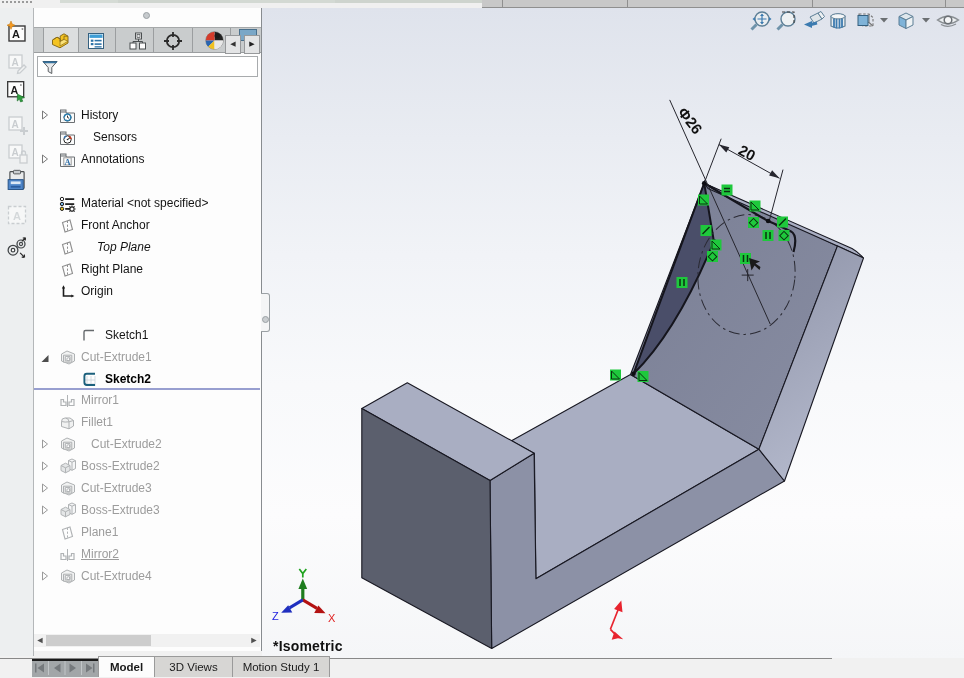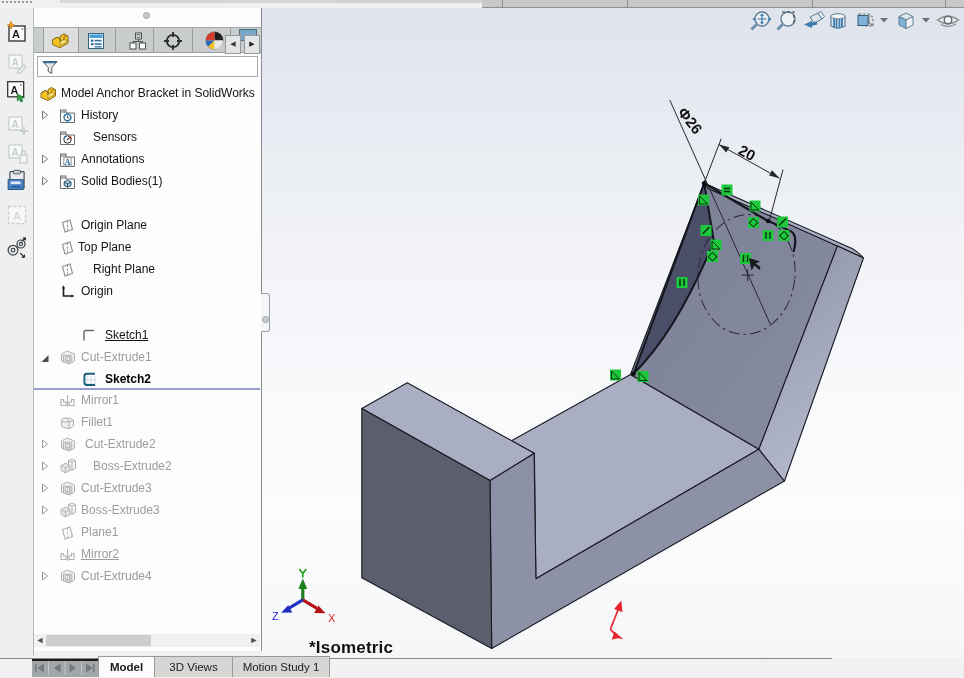--- a/index.html
+++ b/index.html
@@ -26,21 +26,21 @@
 .grey{color:#9c9c9c;}
 .arr{position:absolute;width:10px;height:10px;}
 #rollback{position:absolute;left:0px;top:380px;width:226px;height:2px;background:#989fd0;}
 
 #hsb{position:absolute;left:0px;top:626px;width:226px;height:13px;background:#f1f1f1;}
 #hsb .th{position:absolute;left:12px;top:1px;width:105px;height:11px;background:#cdcdcd;}
 #hsb .ab{position:absolute;top:0;width:12px;height:13px;color:#505050;font-size:9px;line-height:13px;text-align:center;background:#f1f1f1;}
 
 #vp{left:262px;top:8px;width:702px;height:650px;
  background:linear-gradient(180deg,#dfe3ec 0%,#e9ecf2 20%,#f1f3f7 38%,#f8f9fb 58%,#fcfcfd 78%,#f5f6f8 100%);}
-#iso{position:absolute;left:11px;top:630px;font-size:17px;font-weight:bold;color:#111;letter-spacing:0.2px;margin-left:36px;}
+#iso{position:absolute;left:11px;top:630px;font-size:14px;font-weight:bold;color:#111;letter-spacing:0.2px;}
 
 #bbar{left:0;top:658px;width:832px;height:20px;background:#f1f1f1;border-top:1px solid #888;}
 .btab{position:absolute;top:-3px;height:21px;font-size:11.5px;color:#1a1a1a;text-align:center;background:#d7d6d4;border:1px solid #9a9a9a;border-bottom:none;box-sizing:border-box;line-height:20px;}
 .btab.act{background:#fcfcfc;font-weight:bold;}
 </style>
 </head>
 <body>
 <div id="root">
   <div id="topstrip" class="abs">
     <div class="rseg" style="left:482px;width:482px;"></div>
@@ -163,25 +163,20 @@
     </div>
     <div id="scrl" style="left:191px;">◀</div>
     <div id="scrl2" style="position:absolute;left:210px;top:27px;height:17px;width:14px;background:#e3e4e5;border:1px solid #97999b;color:#222;font-size:7px;text-align:center;line-height:16px;">▶</div>
     <div id="filterbox">
       <svg style="position:absolute;left:3px;top:1px;" width="18" height="18" viewBox="0 0 18 18">
           <path d="M2 3.5 L16 3.5 L10.8 9.5 L10.8 15.5 L7.2 13.5 L7.2 9.5 Z" fill="#e8eaec" stroke="#5a5e61"></path>
           <path d="M2 3.5 L16 3.5 L15 4.9 L3 4.9 Z" fill="#3c82b4" stroke="#2a5a7e" stroke-width="0.6"></path>
         </svg>
     </div>
     <div id="tree">
-      <div class="trow" style="top:3px;left:5px;"><svg width="18" height="18" viewBox="0 0 18 18">
-            <path d="M2 8 L6 5.5 L9 7 L9 4.5 L12.5 2.5 L16.5 4.8 L16.5 11 L9 15.5 L2 12.5 Z" fill="#f4c321" stroke="#8a6d1a" stroke-width="1"></path>
-            <path d="M2 8 L6 5.5 L9 7 L9 9.5 L12.5 7.5 L12.5 4.8 L16.5 4.8" fill="none" stroke="#8a6d1a" stroke-width="0.8"></path>
-            <path d="M9 7 L9 9.5 L12.5 7.5 L16.5 9.2 L9 13.5 Z" fill="#fbe27a" stroke="#8a6d1a" stroke-width="0.6"></path>
-          </svg><span style="margin-left:4px;">Model Anchor Bracket in SolidWorks</span></div>
       <div class="trow" style="top:25px;left:6px;"><svg class="arr" style="left:0;top:6px;" width="10" height="10" viewBox="0 0 10 10">
             <path d="M2.5 1 L7.5 5 L2.5 9 Z" fill="none" stroke="#7a7a7a"></path>
           </svg><span style="margin-left:19px;"><svg width="17" height="16" viewBox="0 0 17 16">
               <path d="M1.5 3.5 h5 l1 1.5 h8 v9.5 h-14 z" fill="#fafbfb" stroke="#6b6f72"></path>
               <rect x="1.5" y="2" width="5.5" height="2" fill="#e8eaea" stroke="#6b6f72"></rect>
               <circle cx="8.5" cy="9.5" r="3.6" fill="#fff" stroke="#284e64"></circle>
               <path d="M5.2 9.5 a3.3 3.3 0 1 1 1.2 2.4" fill="none" stroke="#2d7fae" stroke-width="1.4"></path>
               <path d="M4.6 12.6 L5.1 10.9 L6.8 11.6 Z" fill="#2d7fae"></path>
               <path d="M8.5 9.5 L8.5 7.6 M8.5 9.5 L10 10.2" stroke="#222" stroke-width="0.9"></path>
             </svg><span style="margin-left:5px;">History</span></span></div>
@@ -195,48 +190,52 @@
             <circle cx="8.5" cy="9.5" r="0.8" fill="#222"></circle>
           </svg><span style="margin-left:17px;">Sensors</span></div>
       <div class="trow" style="top:69px;left:6px;"><svg class="arr" style="left:0;top:6px;" width="10" height="10" viewBox="0 0 10 10">
             <path d="M2.5 1 L7.5 5 L2.5 9 Z" fill="none" stroke="#7a7a7a"></path>
           </svg><span style="margin-left:19px;"><svg width="17" height="16" viewBox="0 0 17 16">
               <path d="M1.5 3.5 h5 l1 1.5 h8 v9.5 h-14 z" fill="#fafbfb" stroke="#6b6f72"></path>
               <rect x="1.5" y="2" width="5.5" height="2" fill="#e8eaea" stroke="#6b6f72"></rect>
               <rect x="4.8" y="5.8" width="7.4" height="7.2" fill="#fdfdfd" stroke="#9a9a9a"></rect>
               <text x="8.5" y="12.6" font-size="8.5" font-weight="bold" fill="#2e6da4" text-anchor="middle" font-family="Liberation Serif,serif">A</text>
             </svg><span style="margin-left:5px;">Annotations</span></span></div>
-      <div class="trow" style="top:91px;left:6px;"><svg class="arr" style="left:0;top:6px;" width="10" height="10" viewBox="0 0 10 10">
-            <path d="M2.5 1 L7.5 5 L2.5 9 Z" fill="none" stroke="#7a7a7a"></path>
-          </svg><span style="margin-left:19px;"><svg width="17" height="16" viewBox="0 0 17 16">
-              <path d="M1.5 3.5 h5 l1 1.5 h8 v9.5 h-14 z" fill="#fafbfb" stroke="#6b6f72"></path>
-              <rect x="1.5" y="2" width="5.5" height="2" fill="#e8eaea" stroke="#6b6f72"></rect>
-              <path d="M5.2 8 L8.6 6.2 L12 8 L12 11.4 L8.6 13.2 L5.2 11.4 Z" fill="#bcd6e8" stroke="#1c4a66"></path>
-              <path d="M5.2 8 L8.6 9.8 L12 8 M8.6 9.8 L8.6 13.2" fill="none" stroke="#1c4a66"></path>
-            </svg><span style="margin-left:5px;">Solid Bodies(1)</span></span></div>
+      <div class="trow" style="top:113px;left:25px;"><svg width="17" height="16" viewBox="0 0 17 16">
+            <circle cx="3" cy="3" r="1.7" fill="#fff" stroke="#222"></circle>
+            <rect x="6.2" y="2.2" width="9" height="1.8" fill="#222"></rect>
+            <circle cx="3" cy="8" r="1.7" fill="#7ab4e0" stroke="#222"></circle>
+            <rect x="6.2" y="7.2" width="9" height="1.8" fill="#222"></rect>
+            <circle cx="3" cy="12.8" r="1.7" fill="#e8c522" stroke="#222"></circle>
+            <rect x="6.2" y="12" width="5" height="1.8" fill="#222"></rect>
+            <g stroke="#222" stroke-width="1.1">
+              <circle cx="13" cy="13" r="2.1" fill="#fff"></circle>
+              <path d="M13 10.4 v-1 M13 15.6 v1 M10.4 13 h-1 M15.6 13 h1 M11.2 11.2 l-.8 -.8 M14.8 14.8 l.8 .8 M11.2 14.8 l-.8 .8 M14.8 11.2 l.8 -.8"></path>
+            </g>
+          </svg><span style="margin-left:5px;">Material &lt;not specified&gt;</span></div>
       <div class="trow" style="top:135px;left:25px;"><svg width="17" height="16" viewBox="0 0 17 16">
             <path d="M3.5 4.5 L11 2 L13.5 11.5 L6 14 Z" fill="none" stroke="#8f8f8f" stroke-width="1.1"></path>
             <path d="M8.5 2.8 L8.5 13.4" stroke="#8f8f8f" stroke-dasharray="2.2 1.6"></path>
-          </svg><span style="margin-left:5px;">Origin Plane</span></div>
+          </svg><span style="margin-left:5px;">Front Anchor</span></div>
       <div class="trow" style="top:157px;left:25px;"><svg width="17" height="16" viewBox="0 0 17 16">
             <path d="M3.5 4.5 L11 2 L13.5 11.5 L6 14 Z" fill="none" stroke="#8f8f8f" stroke-width="1.1"></path>
             <path d="M8.5 2.8 L8.5 13.4" stroke="#8f8f8f" stroke-dasharray="2.2 1.6"></path>
-          </svg><span style="margin-left:2px;">Top Plane</span></div>
+          </svg><span style="margin-left:21px;font-style:italic;">Top Plane</span></div>
       <div class="trow" style="top:179px;left:25px;"><svg width="17" height="16" viewBox="0 0 17 16">
             <path d="M3.5 4.5 L11 2 L13.5 11.5 L6 14 Z" fill="none" stroke="#8f8f8f" stroke-width="1.1"></path>
             <path d="M8.5 2.8 L8.5 13.4" stroke="#8f8f8f" stroke-dasharray="2.2 1.6"></path>
-          </svg><span style="margin-left:17px;">Right Plane</span></div>
+          </svg><span style="margin-left:5px;">Right Plane</span></div>
       <div class="trow" style="top:201px;left:25px;"><svg width="17" height="16" viewBox="0 0 17 16">
             <path d="M4.5 3.8 L4.5 12 L13 12" fill="none" stroke="#1c1c1c" stroke-width="1.6"></path>
             <path d="M4.5 1.2 L2.9 4.6 L6.1 4.6 Z" fill="#1c1c1c"></path>
             <path d="M15.4 12 L12.4 10.4 L12.4 13.6 Z" fill="#1c1c1c"></path>
           </svg><span style="margin-left:5px;margin-top:48px;">Origin</span></div>
       <div class="trow" style="top:245px;left:47px;"><svg width="17" height="16" viewBox="0 0 17 16">
             <path d="M13 2.5 L4.5 2.5 Q3 2.5 3 4 L3 12.5" fill="none" stroke="#666a6d" stroke-width="1.4"></path>
-          </svg><span style="margin-left:7px;text-decoration:underline;">Sketch1</span></div>
+          </svg><span style="margin-left:7px;">Sketch1</span></div>
       <div class="trow grey" style="top:267px;left:6px;"><svg class="arr" style="left:0;top:7px;" width="10" height="10" viewBox="0 0 10 10">
             <path d="M8.5 2 L8.5 9 L1.5 9 Z" fill="#4d4d4d"></path>
           </svg><span style="margin-left:19px;"><svg width="18" height="17" viewBox="0 0 18 17">
               <path d="M2.5 5 L8 2 L15.5 5 L15.5 12 L10 15 L2.5 12 Z" fill="#f2f3f3" stroke="#aeb1b3"></path>
               <path d="M4.5 6.2 L12.8 6.2 L12.8 13.2 L4.5 13.2 Z" fill="#eceded" stroke="#aeb1b3"></path>
               <path d="M6.3 7.6 L11 7.6 L11 11.8 L6.3 11.8 Z" fill="#fff" stroke="#aeb1b3"></path>
               <circle cx="9.3" cy="10.2" r="1.5" fill="none" stroke="#aeb1b3"></circle>
             </svg><span style="margin-left:4px;text-align:right;">Cut-Extrude1</span></span></div>
       <div class="trow" style="top:289px;left:47px;"><svg width="18" height="17" viewBox="0 0 18 17">
             <path d="M4 9 h10 M4 13 h10 M6 5 v10 M10 5 v10 M14 5 v10" stroke="#c8d2d8" stroke-width="0.8"></path>
@@ -251,29 +250,29 @@
             <path d="M2.5 6.5 Q2.5 3 6 3 L11 3 L14.5 5.5 L14.5 11 L10 13.8 L2.5 11.5 Z" fill="#f0f1f1" stroke="#aeb1b3"></path>
             <path d="M2.5 6.5 Q6 7.5 10 6.8 L14.5 5.5 M10 6.8 L10 13.8 M10 6.8 Q10 3.6 6.8 3.1" fill="none" stroke="#aeb1b3"></path>
           </svg><span style="margin-left:5px;">Fillet1</span></div>
       <div class="trow grey" style="top:354px;left:6px;"><svg class="arr" style="left:0;top:6px;" width="10" height="10" viewBox="0 0 10 10">
             <path d="M2.5 1 L7.5 5 L2.5 9 Z" fill="none" stroke="#9a9a9a"></path>
           </svg><span style="margin-left:19px;"><svg width="18" height="17" viewBox="0 0 18 17">
               <path d="M2.5 5 L8 2 L15.5 5 L15.5 12 L10 15 L2.5 12 Z" fill="#f2f3f3" stroke="#aeb1b3"></path>
               <path d="M4.5 6.2 L12.8 6.2 L12.8 13.2 L4.5 13.2 Z" fill="#eceded" stroke="#aeb1b3"></path>
               <path d="M6.3 7.6 L11 7.6 L11 11.8 L6.3 11.8 Z" fill="#fff" stroke="#aeb1b3"></path>
               <circle cx="9.3" cy="10.2" r="1.5" fill="none" stroke="#aeb1b3"></circle>
-            </svg><span style="margin-left:8px;">Cut-Extrude2</span></span></div>
+            </svg><span style="margin-left:14px;">Cut-Extrude2</span></span></div>
       <div class="trow grey" style="top:376px;left:6px;"><svg class="arr" style="left:0;top:6px;" width="10" height="10" viewBox="0 0 10 10">
             <path d="M2.5 1 L7.5 5 L2.5 9 Z" fill="none" stroke="#9a9a9a"></path>
           </svg><span style="margin-left:19px;"><svg width="18" height="17" viewBox="0 0 18 17">
               <path d="M9.5 2.5 L13 1 L16.5 2.7 L16.5 10.5 L13 12.3 L9.5 10.6 Z" fill="#f5f6f7" stroke="#b0b3b5"></path>
               <path d="M9.5 2.5 L13 4.2 L16.5 2.7 M13 4.2 L13 12.3" fill="none" stroke="#b0b3b5"></path>
               <path d="M2 7.5 L6.5 5.2 L11 7.5 L11 12.5 L6.5 14.8 L2 12.5 Z" fill="#e4e6e7" stroke="#b0b3b5"></path>
               <path d="M2 7.5 L6.5 9.8 L11 7.5 M6.5 9.8 L6.5 14.8" fill="none" stroke="#b0b3b5"></path>
-            </svg><span style="margin-left:16px;">Boss-Extrude2</span></span></div>
+            </svg><span style="margin-left:4px;">Boss-Extrude2</span></span></div>
       <div class="trow grey" style="top:398px;left:6px;"><svg class="arr" style="left:0;top:6px;" width="10" height="10" viewBox="0 0 10 10">
             <path d="M2.5 1 L7.5 5 L2.5 9 Z" fill="none" stroke="#9a9a9a"></path>
           </svg><span style="margin-left:19px;"><svg width="18" height="17" viewBox="0 0 18 17">
               <path d="M2.5 5 L8 2 L15.5 5 L15.5 12 L10 15 L2.5 12 Z" fill="#f2f3f3" stroke="#aeb1b3"></path>
               <path d="M4.5 6.2 L12.8 6.2 L12.8 13.2 L4.5 13.2 Z" fill="#eceded" stroke="#aeb1b3"></path>
               <path d="M6.3 7.6 L11 7.6 L11 11.8 L6.3 11.8 Z" fill="#fff" stroke="#aeb1b3"></path>
               <circle cx="9.3" cy="10.2" r="1.5" fill="none" stroke="#aeb1b3"></circle>
             </svg><span style="margin-left:4px;">Cut-Extrude3</span></span></div>
       <div class="trow grey" style="top:420px;left:6px;"><svg class="arr" style="left:0;top:6px;" width="10" height="10" viewBox="0 0 10 10">
             <path d="M2.5 1 L7.5 5 L2.5 9 Z" fill="none" stroke="#9a9a9a"></path>

